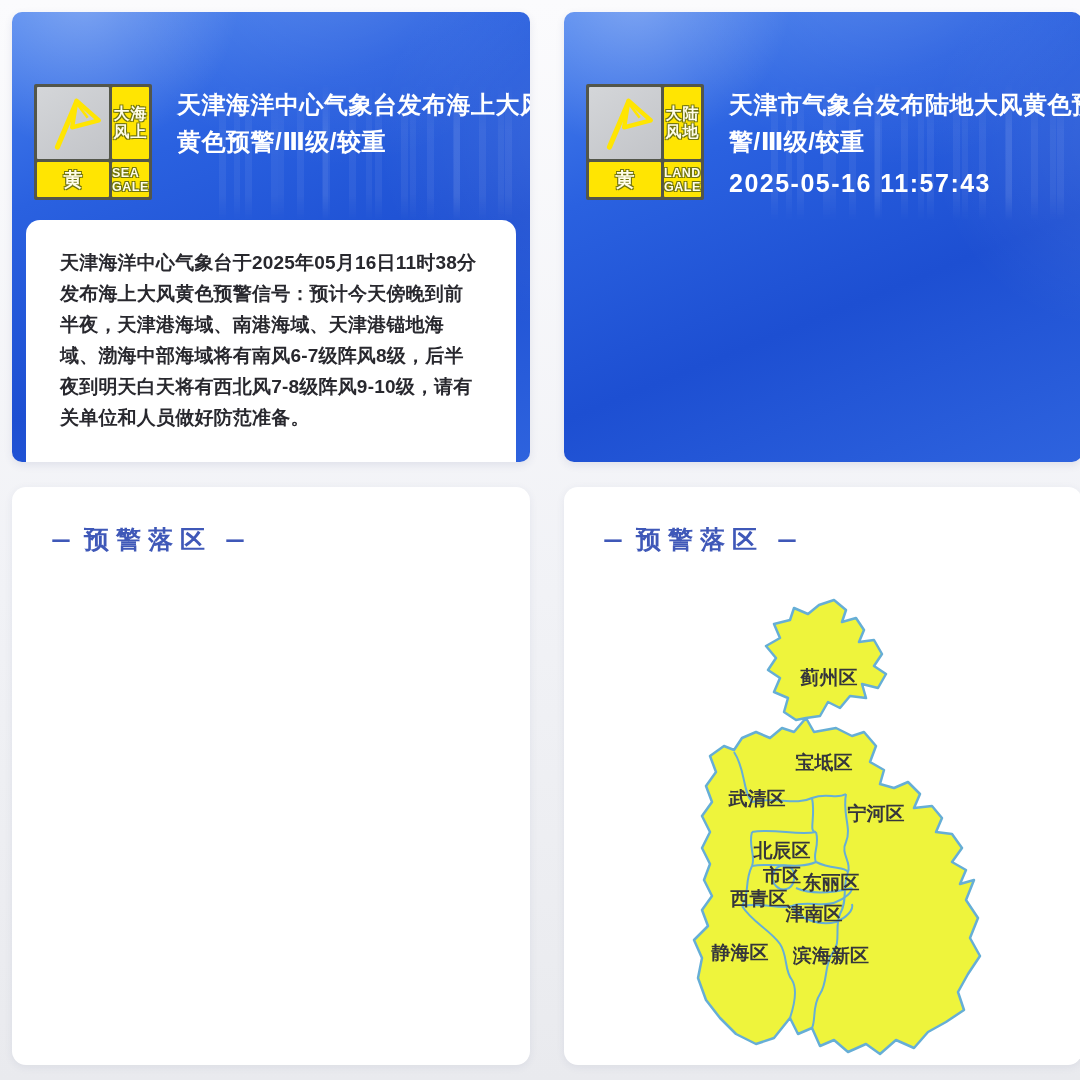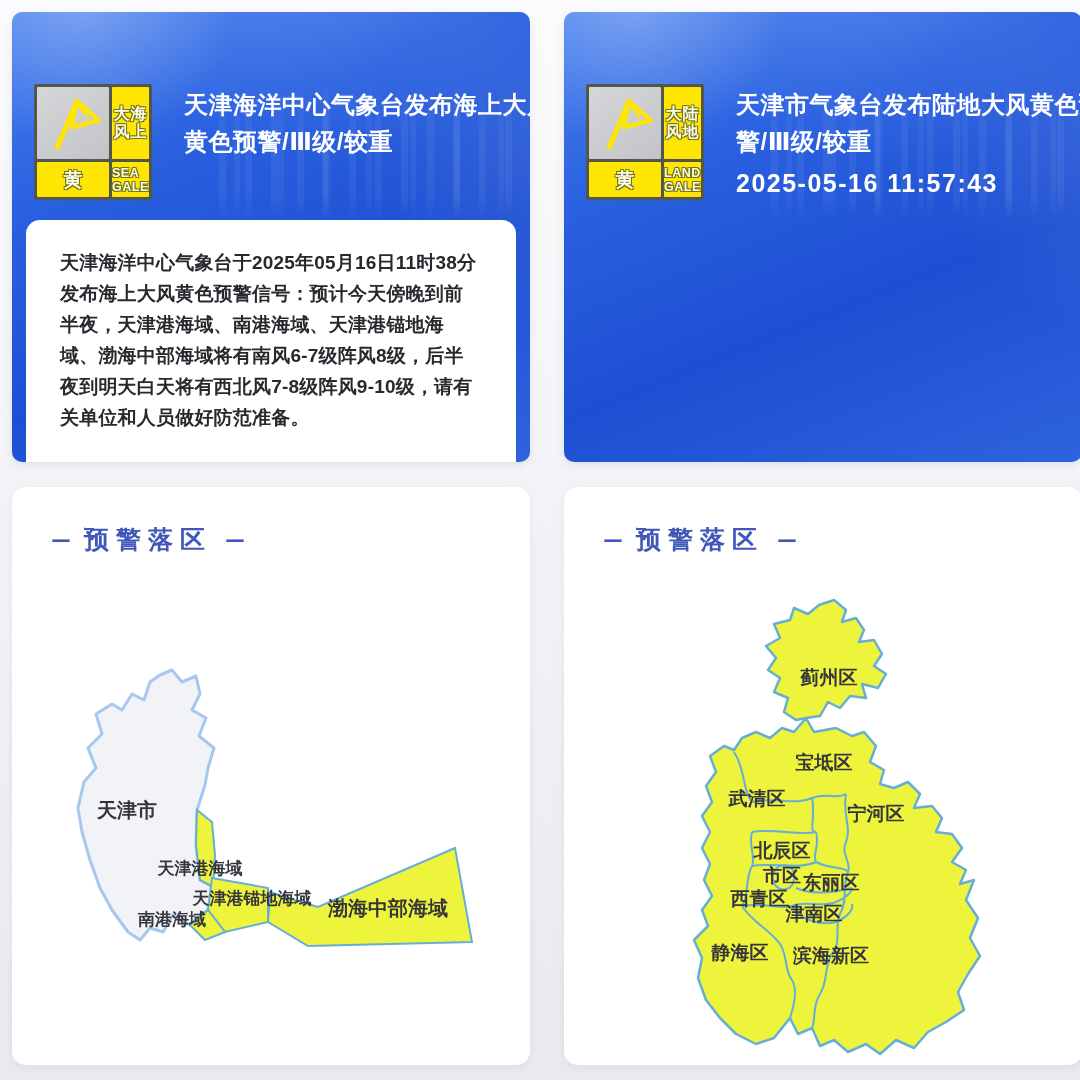--- a/index.html
+++ b/index.html
@@ -30,21 +30,21 @@
   }
   .alert-card::after { 
     content:""; position:absolute; left:40%; top:70px; right:12px; height:140px;
     background:
       repeating-linear-gradient(90deg, rgba(255,255,255,.06) 0 7px, transparent 7px 26px),
       repeating-linear-gradient(90deg, transparent 0 15px, rgba(255,255,255,.05) 15px 21px, transparent 21px 44px);
     -webkit-mask-image:linear-gradient(180deg,transparent 0%,#000 35%,#000 80%,transparent 100%);
             mask-image:linear-gradient(180deg,transparent 0%,#000 35%,#000 80%,transparent 100%);
     pointer-events:none;
   }
-  .alert-header { position:relative; display:flex; gap:32px; padding:72px 22px 0 22px; z-index:2; }
+  .alert-header { position:relative; display:flex; gap:25px; padding:72px 22px 0 22px; z-index:2; }
 
   
   .warn-icon {
     flex:0 0 118px; width:118px; height:116px; background:#53564a;
     padding:3px; display:grid; grid-template-columns:72px 1fr; grid-template-rows:72px 1fr;
     gap:3px; border-radius:2px;
   }
   .warn-icon .cell { border-radius:1px; display:flex; align-items:center; justify-content:center; }
   .flag-cell { background:linear-gradient(145deg,#d4d6d9,#c2c4c8); }
   .yellow-cell { background:#ffe502; }
@@ -109,41 +109,20 @@
       <div class="alert-body">
         <p>天津海洋中心气象台于2025年05月16日11时38分发布海上大风黄色预警信号：预计今天傍晚到前半夜，天津港海域、南港海域、天津港锚地海域、渤海中部海域将有南风6-7级阵风8级，后半夜到明天白天将有西北风7-8级阵风9-10级，请有关单位和人员做好防范准备。</p>
       </div>
     </div>
 
     <div class="zone-panel">
       <div class="zone-title">
         <span class="zt-dash">–</span>
         <span class="zt-text">预警落区</span>
         <span class="zt-dash">–</span>
-      </div>
-      <div class="map-wrap">
-        <svg width="478" height="470" viewBox="0 0 478 470">
-
-          <path d="M128,105 L140,100 L150,112 L164,106 L168,124 L160,140 L174,148 L167,166 L182,178 L176,198 L173,215 L165,240
-               L164,275 L168,310 L181,317 L176,340 L158,355 L141,345 L131,362 L118,358 L108,370 L96,362 L80,340 L68,318
-               L58,290 L50,262 L46,238 L52,212 L64,198 L56,178 L70,164 L64,144 L80,134 L90,140 L100,124 L112,130 L118,112 Z" fill="#f1f3f7" stroke="#a6c8f0" stroke-width="3" stroke-linejoin="round"></path>
-
-          <polygon points="165,240 180,252 183,285 181,317 168,310 164,275" fill="#eef43c" stroke="#66aed6" stroke-width="2"></polygon>
-
-          <polygon points="180,308 236,318 236,352 193,362 176,340" fill="#eef43c" stroke="#66aed6" stroke-width="2"></polygon>
-
-          <polygon points="176,340 193,362 173,370 158,355" fill="#eef43c" stroke="#66aed6" stroke-width="2"></polygon>
-
-          <polygon points="238,322 262,330 286,337 423,278 440,372 276,376 236,352" fill="#eef43c" stroke="#66aed6" stroke-width="2"></polygon>
-          <text x="95" y="247" font-size="20" text-anchor="middle">天津市</text>
-          <text x="168" y="304" font-size="17" text-anchor="middle">天津港海域</text>
-          <text x="220" y="334" font-size="17" text-anchor="middle">天津港锚地海域</text>
-          <text x="140" y="355" font-size="17" text-anchor="middle">南港海域</text>
-          <text x="356" y="345" font-size="20" text-anchor="middle">渤海中部海域</text>
-        </svg>
       </div>
     </div>
   </div>
 
   <div class="col right">
     <div class="alert-card">
       <div class="alert-header">
         <div class="warn-icon">
           <div class="cell flag-cell">
             <svg width="62" height="62" viewBox="0 0 72 72">

